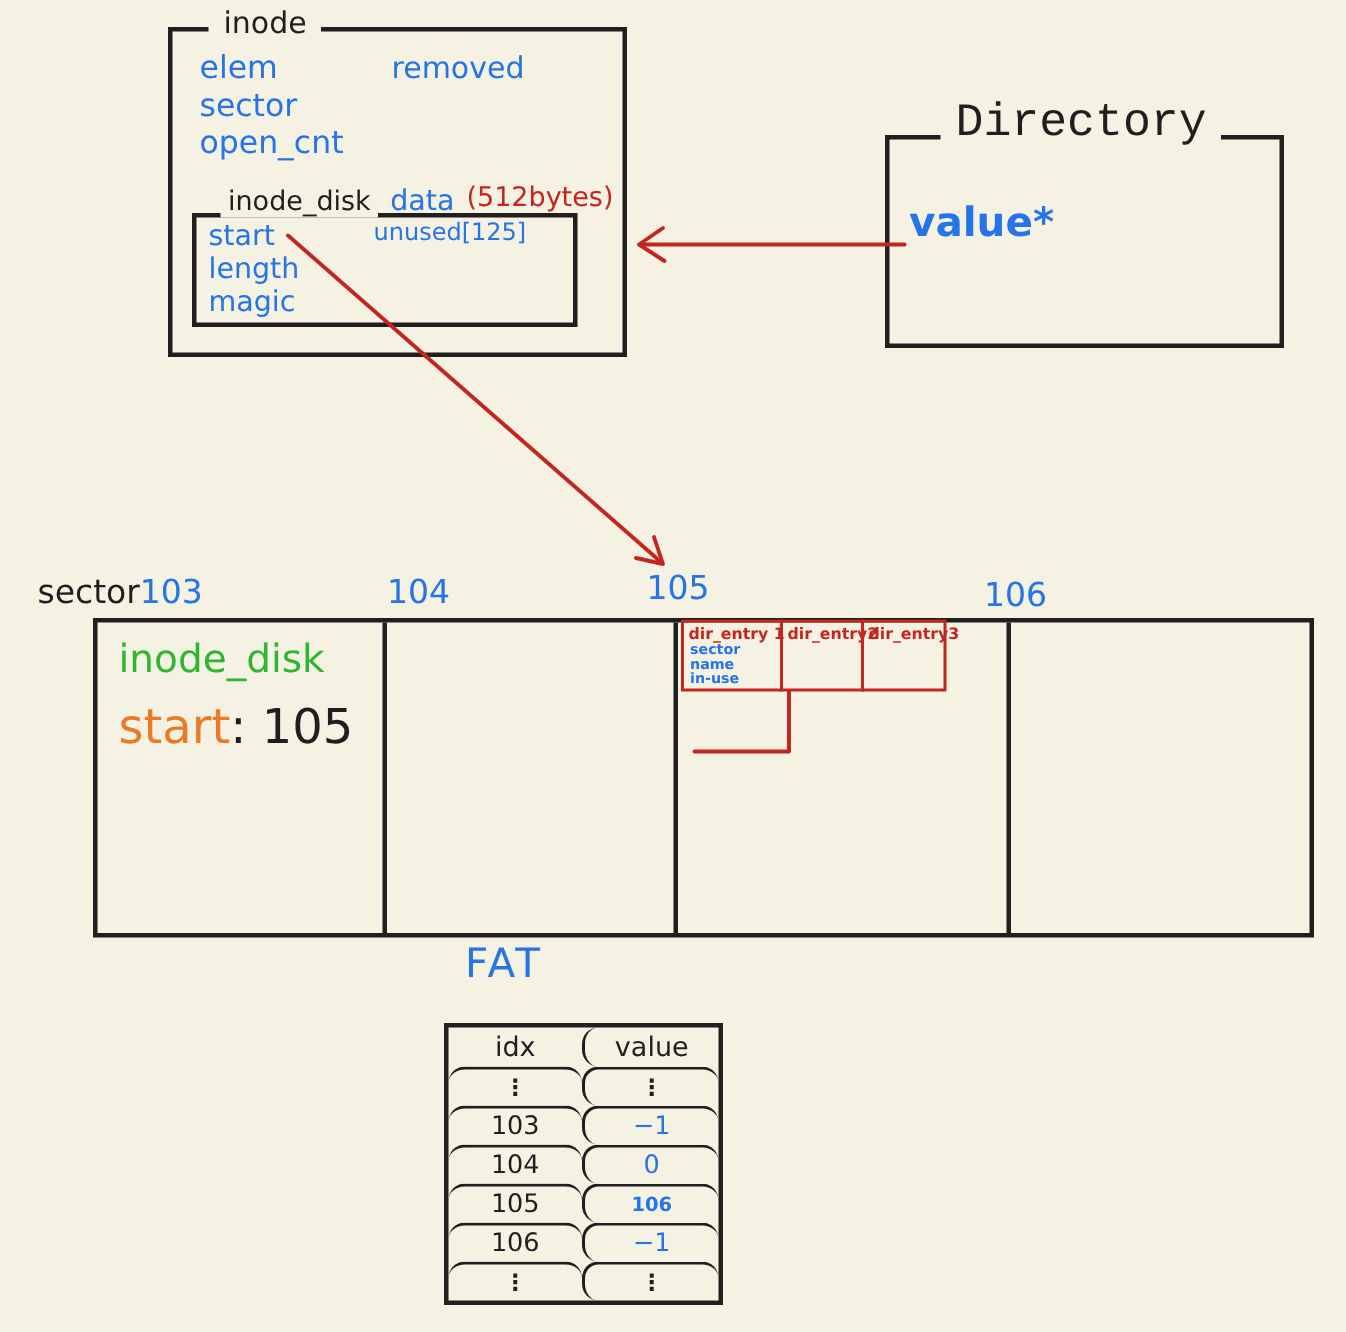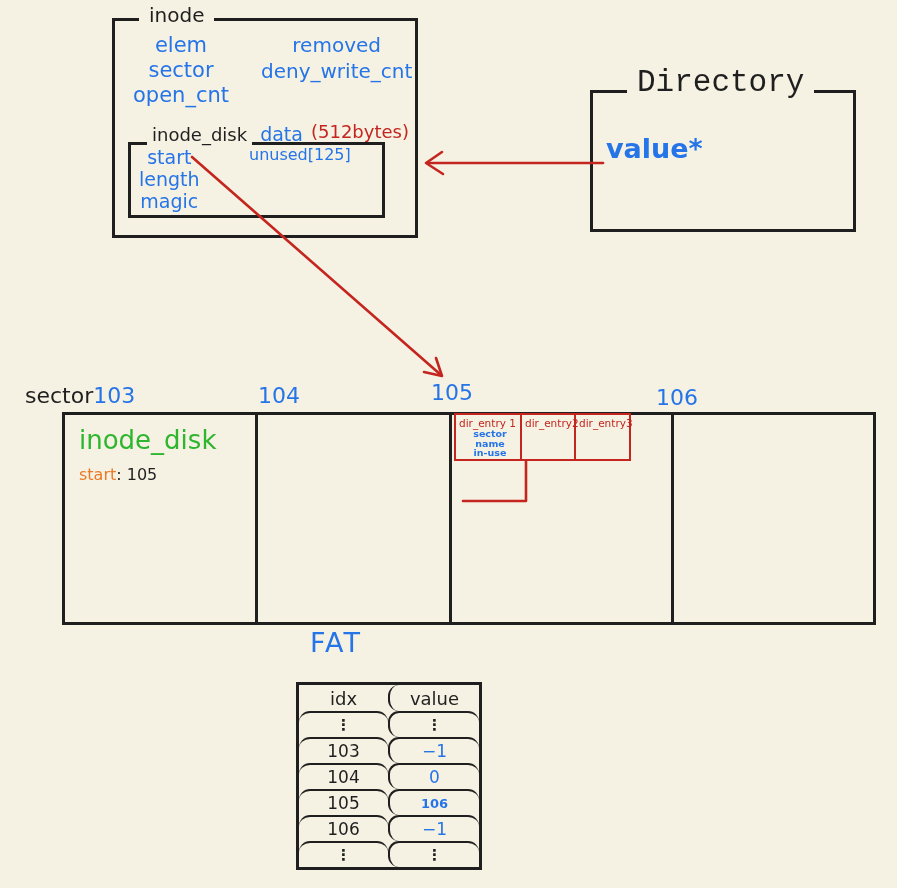--- a/index.html
+++ b/index.html
@@ -1,19 +1,19 @@
 <!DOCTYPE html>
 <html style="--bg: #f5f2e3; --ink: #1f1f1f; --blue: #2574e8; --red: #c4251f; --green: #2eb62e; --orange: #eb7a27;"><head>
 <meta charset="utf-8">
 <style>
   html,body{margin:0;padding:0;background:var(--bg,#f5f2e3);}
   .canvas{position:relative;width:897px;height:888px;background:var(--bg,#f5f2e3);
     font-family:"DejaVu Sans",sans-serif;color:var(--ink,#1f1f1f);overflow:hidden;}
   .box{position:absolute;border:3px solid var(--ink,#1f1f1f);}
-  .blue{color:var(--blue,#2574e8);text-align:center;}
+  .blue{color:var(--blue,#2574e8);}
   .red{color:var(--red,#c4251f);}
   .green{color:var(--green,#2eb62e);}
   .orange{color:var(--orange,#eb7a27);}
   .ink{color:var(--ink,#1f1f1f);}
   .btitle{position:absolute;background:var(--bg,#f5f2e3);padding:0 10px;white-space:nowrap;line-height:1;font-weight:500;}
 
   
   .inode-box{left:112px;top:18px;width:300px;height:214px;}
   .t-inode{left:24px;top:-16px;font-size:20px;}
   .fl-left{position:absolute;left:18px;top:12px;font-size:21px;line-height:25px;}
@@ -41,29 +41,29 @@
   .tk106{left:656px;top:385px;}
 
   
   .secrow{position:absolute;left:62px;top:412px;width:808px;height:207px;border:3px solid var(--ink,#1f1f1f);display:flex;}
   .cell{height:100%;box-sizing:border-box;}
   .c1{width:193px;border-right:3px solid var(--ink,#1f1f1f);padding:10px 0 0 14px;}
   .c2{width:194px;border-right:3px solid var(--ink,#1f1f1f);}
   .c3{width:222px;border-right:3px solid var(--ink,#1f1f1f);position:relative;}
   .c4{flex:1;}
   .sechead{font-size:26px;margin-bottom:10px;}
-  .kv{font-size:16px;margin-top:7px;white-space:nowrap;}
+  .kv{font-size:32px;margin-top:7px;white-space:nowrap;}
 
   
   .dirents{position:absolute;left:2px;top:-2px;display:flex;}
   .de{border:2px solid var(--red,#c4251f);height:48px;box-sizing:border-box;background:transparent;}
   .de1{width:68px;}
   .de2{width:56px;margin-left:-2px;}
   .de3{width:57px;margin-left:-2px;}
-  .de-label{font-size:10.5px;line-height:12px;padding:2px 1px 0 3px;white-space:nowrap;font-weight:normal;}
+  .de-label{font-size:10.5px;line-height:12px;padding:2px 1px 0 3px;white-space:nowrap;font-weight:bold;}
   .de-fields{font-size:9.5px;line-height:9.5px;padding-left:4px;font-weight:bold;}
 
   
   .fat-title{position:absolute;left:310px;top:627px;font-size:27px;letter-spacing:2px;}
   .fat-table{position:absolute;left:296px;top:682px;border:3px solid var(--ink,#1f1f1f);
     display:grid;grid-template-columns:89px 91px;grid-auto-rows:26px;background:transparent;}
   .fc{display:flex;align-items:center;justify-content:center;font-size:17px;border-top:2.5px solid var(--ink,#1f1f1f);border-radius:11px;}
   .fc.colr{border-left:2.5px solid var(--ink,#1f1f1f);}
   .fc.h{border-top:none;font-size:18px;}
   .fc.dots{font-size:15px;font-weight:bold;}
@@ -80,21 +80,20 @@
     <span class="btitle t-inode">inode</span>
 
     <div class="fl-left blue">
       <div>elem</div>
       <div>sector</div>
       <div>open_cnt</div>
     </div>
 
     <div class="fl-right blue">
       <div>removed</div>
-      <div>deny_write_cnt</div>
     </div>
 
     <div class="box disk-box">
       <div class="disk-title">
         <span class="dt-name ink">inode_disk</span>
         <span class="dt-data blue">data</span>
         <span class="dt-size red">(512bytes)</span>
       </div>
       <div class="disk-left blue">
         <div>start</div>

